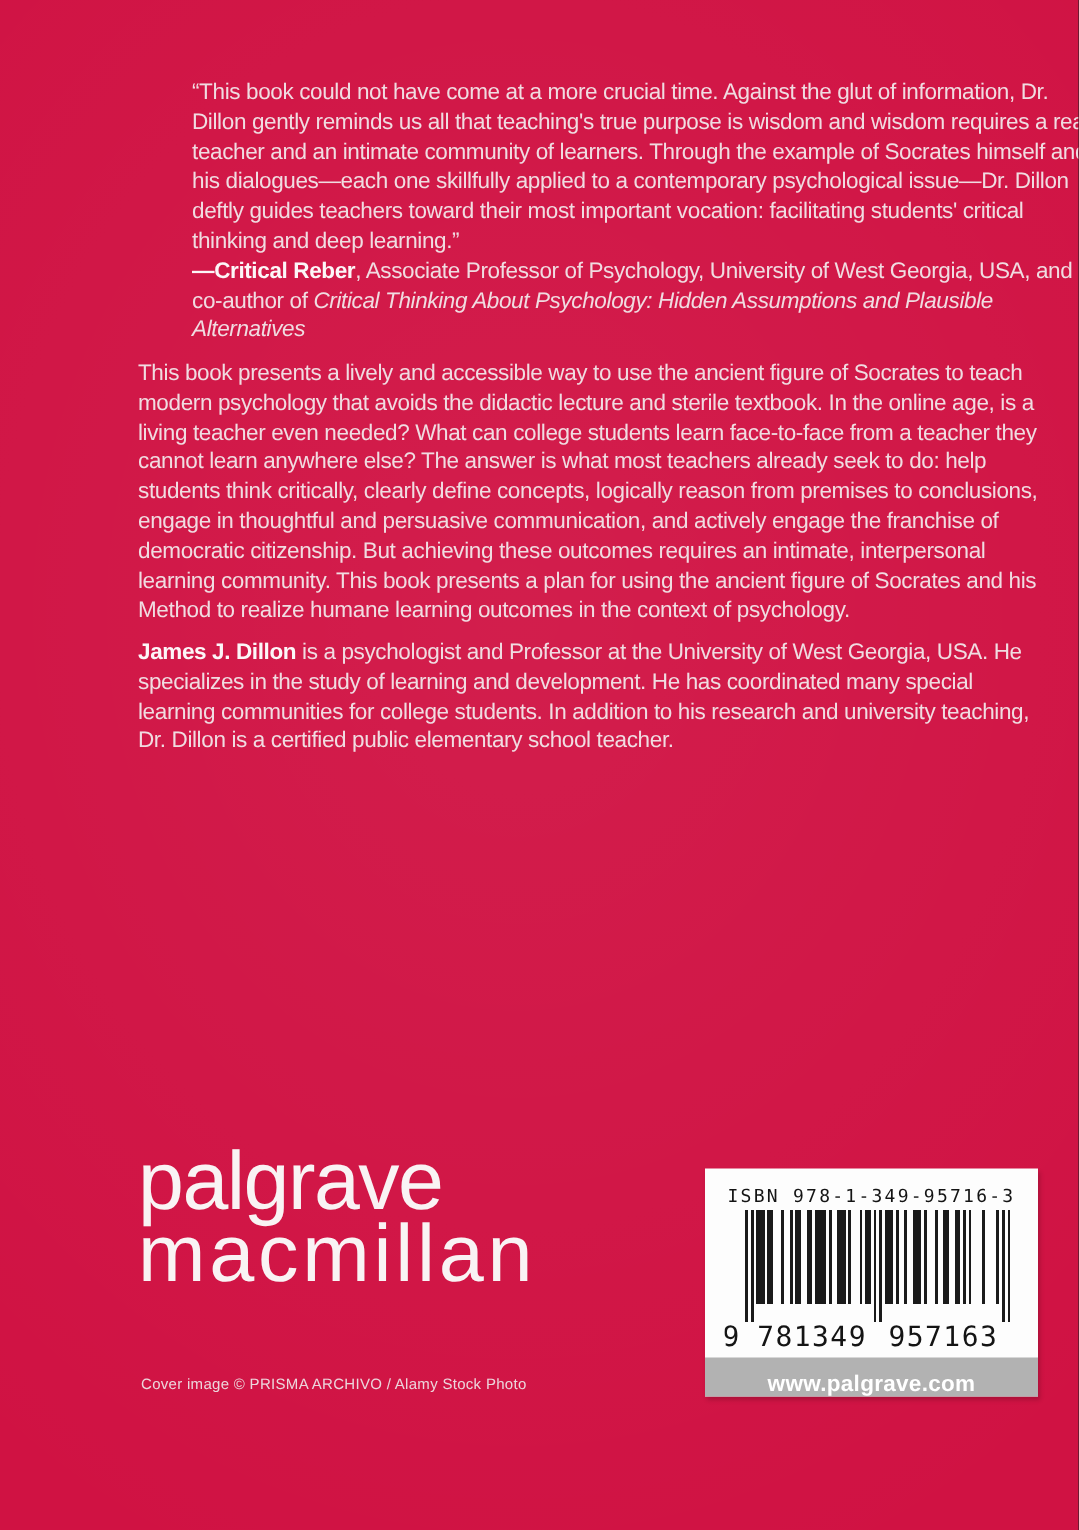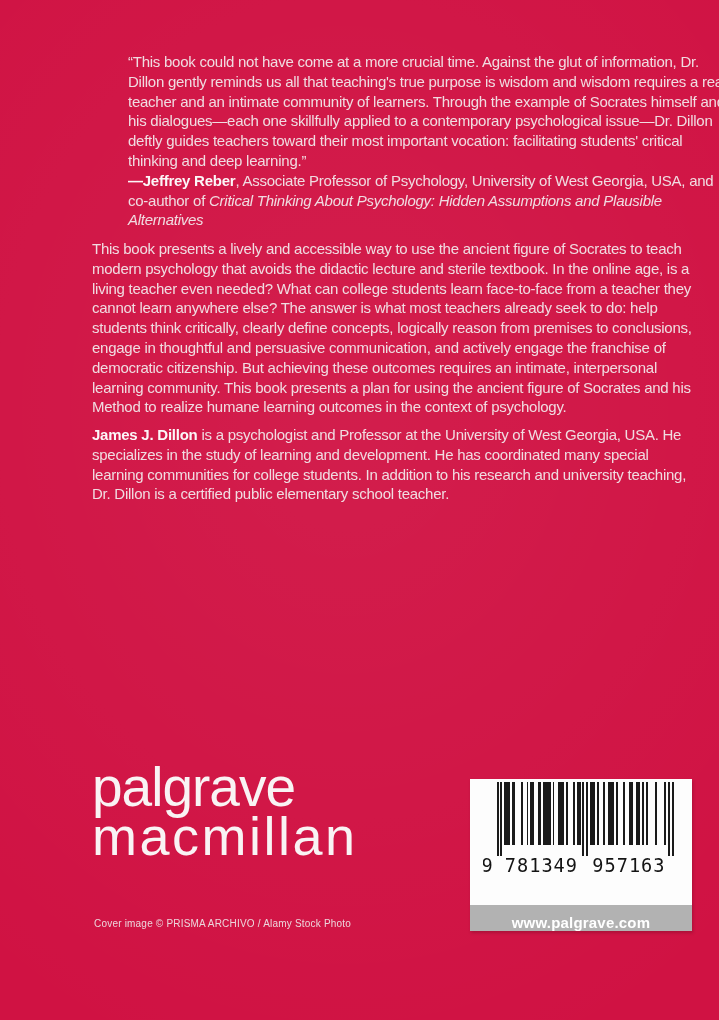--- a/index.html
+++ b/index.html
@@ -56,33 +56,34 @@
     font-size:10px;letter-spacing:0.2px;
     color:#ecd6dc;
   }
 </style>
 </head>
 <body>
 
 <div class="cover">
 
   <section class="textblock endorsement"><span>“This book could not have come at a more crucial time.  Against the glut of information, Dr. Dillon gently reminds us all that teaching's true purpose is wisdom and wisdom requires a real teacher and an intimate community of learners. Through the example of Socrates himself and his dialogues—each one skillfully applied to a contemporary psychological issue—Dr. Dillon deftly guides teachers toward their most important vocation:  facilitating students' critical thinking and deep learning.”</span>
-    <div class="attribution"><b>—Jeffrey Reber</b><span>, Associate Professor of Psychology, University of West Georgia, USA, and co-author of </span><i>Critical Thinking About Psychology: Hidden Assumptions and Plausible Alternatives</i></div>
+    <div class="attribution"><b>—Critical Reber</b><span>, Associate Professor of Psychology, University of West Georgia, USA, and co-author of </span><i>Critical Thinking About Psychology: Hidden Assumptions and Plausible Alternatives</i></div>
   </section>
 
   <section class="textblock synopsis">This book presents a lively and accessible way to use the ancient figure of Socrates to teach modern psychology that avoids the didactic lecture and sterile textbook. In the online age, is a living teacher even needed? What can college students learn face-to-face from a teacher they cannot learn anywhere else? The answer is what most teachers already seek to do: help students think critically, clearly define concepts, logically reason from premises to conclusions, engage in thoughtful and persuasive communication, and actively engage the franchise of democratic citizenship. But achieving these outcomes requires an intimate, interpersonal learning community. This book presents a plan for using the ancient figure of Socrates and his Method to realize humane learning outcomes in the context of psychology.</section>
 
   <section class="textblock bio"><b>James J. Dillon</b><span> is a psychologist and Professor at the University of West Georgia, USA. He specializes in the study of learning and development. He has coordinated many special learning communities for college students. In addition to his research and university teaching, Dr. Dillon is a certified public elementary school teacher.</span></section>
 
   <div class="logo">
     <div class="logo-line1">palgrave</div>
     <div class="logo-line2">macmillan</div>
   </div>
 
   <div class="barcode-box">
+    <div class="isbn-label">ISBN 978-1-349-95716-3</div>
     <svg class="barcode-svg" id="barcode-svg" width="196" height="94" viewBox="0 0 200 94" shape-rendering="crispEdges">
         <rect x="14.00" y="0" width="1.95" height="76" fill="#1a1a1a"></rect>
         <rect x="17.80" y="0" width="1.95" height="76" fill="#1a1a1a"></rect>
         <rect x="21.60" y="0" width="1.95" height="64" fill="#1a1a1a"></rect>
         <rect x="23.50" y="0" width="1.95" height="64" fill="#1a1a1a"></rect>
         <rect x="25.40" y="0" width="1.95" height="64" fill="#1a1a1a"></rect>
         <rect x="29.20" y="0" width="1.95" height="64" fill="#1a1a1a"></rect>
         <rect x="31.10" y="0" width="1.95" height="64" fill="#1a1a1a"></rect>
         <rect x="38.70" y="0" width="1.95" height="64" fill="#1a1a1a"></rect>
         <rect x="44.40" y="0" width="1.95" height="64" fill="#1a1a1a"></rect>

